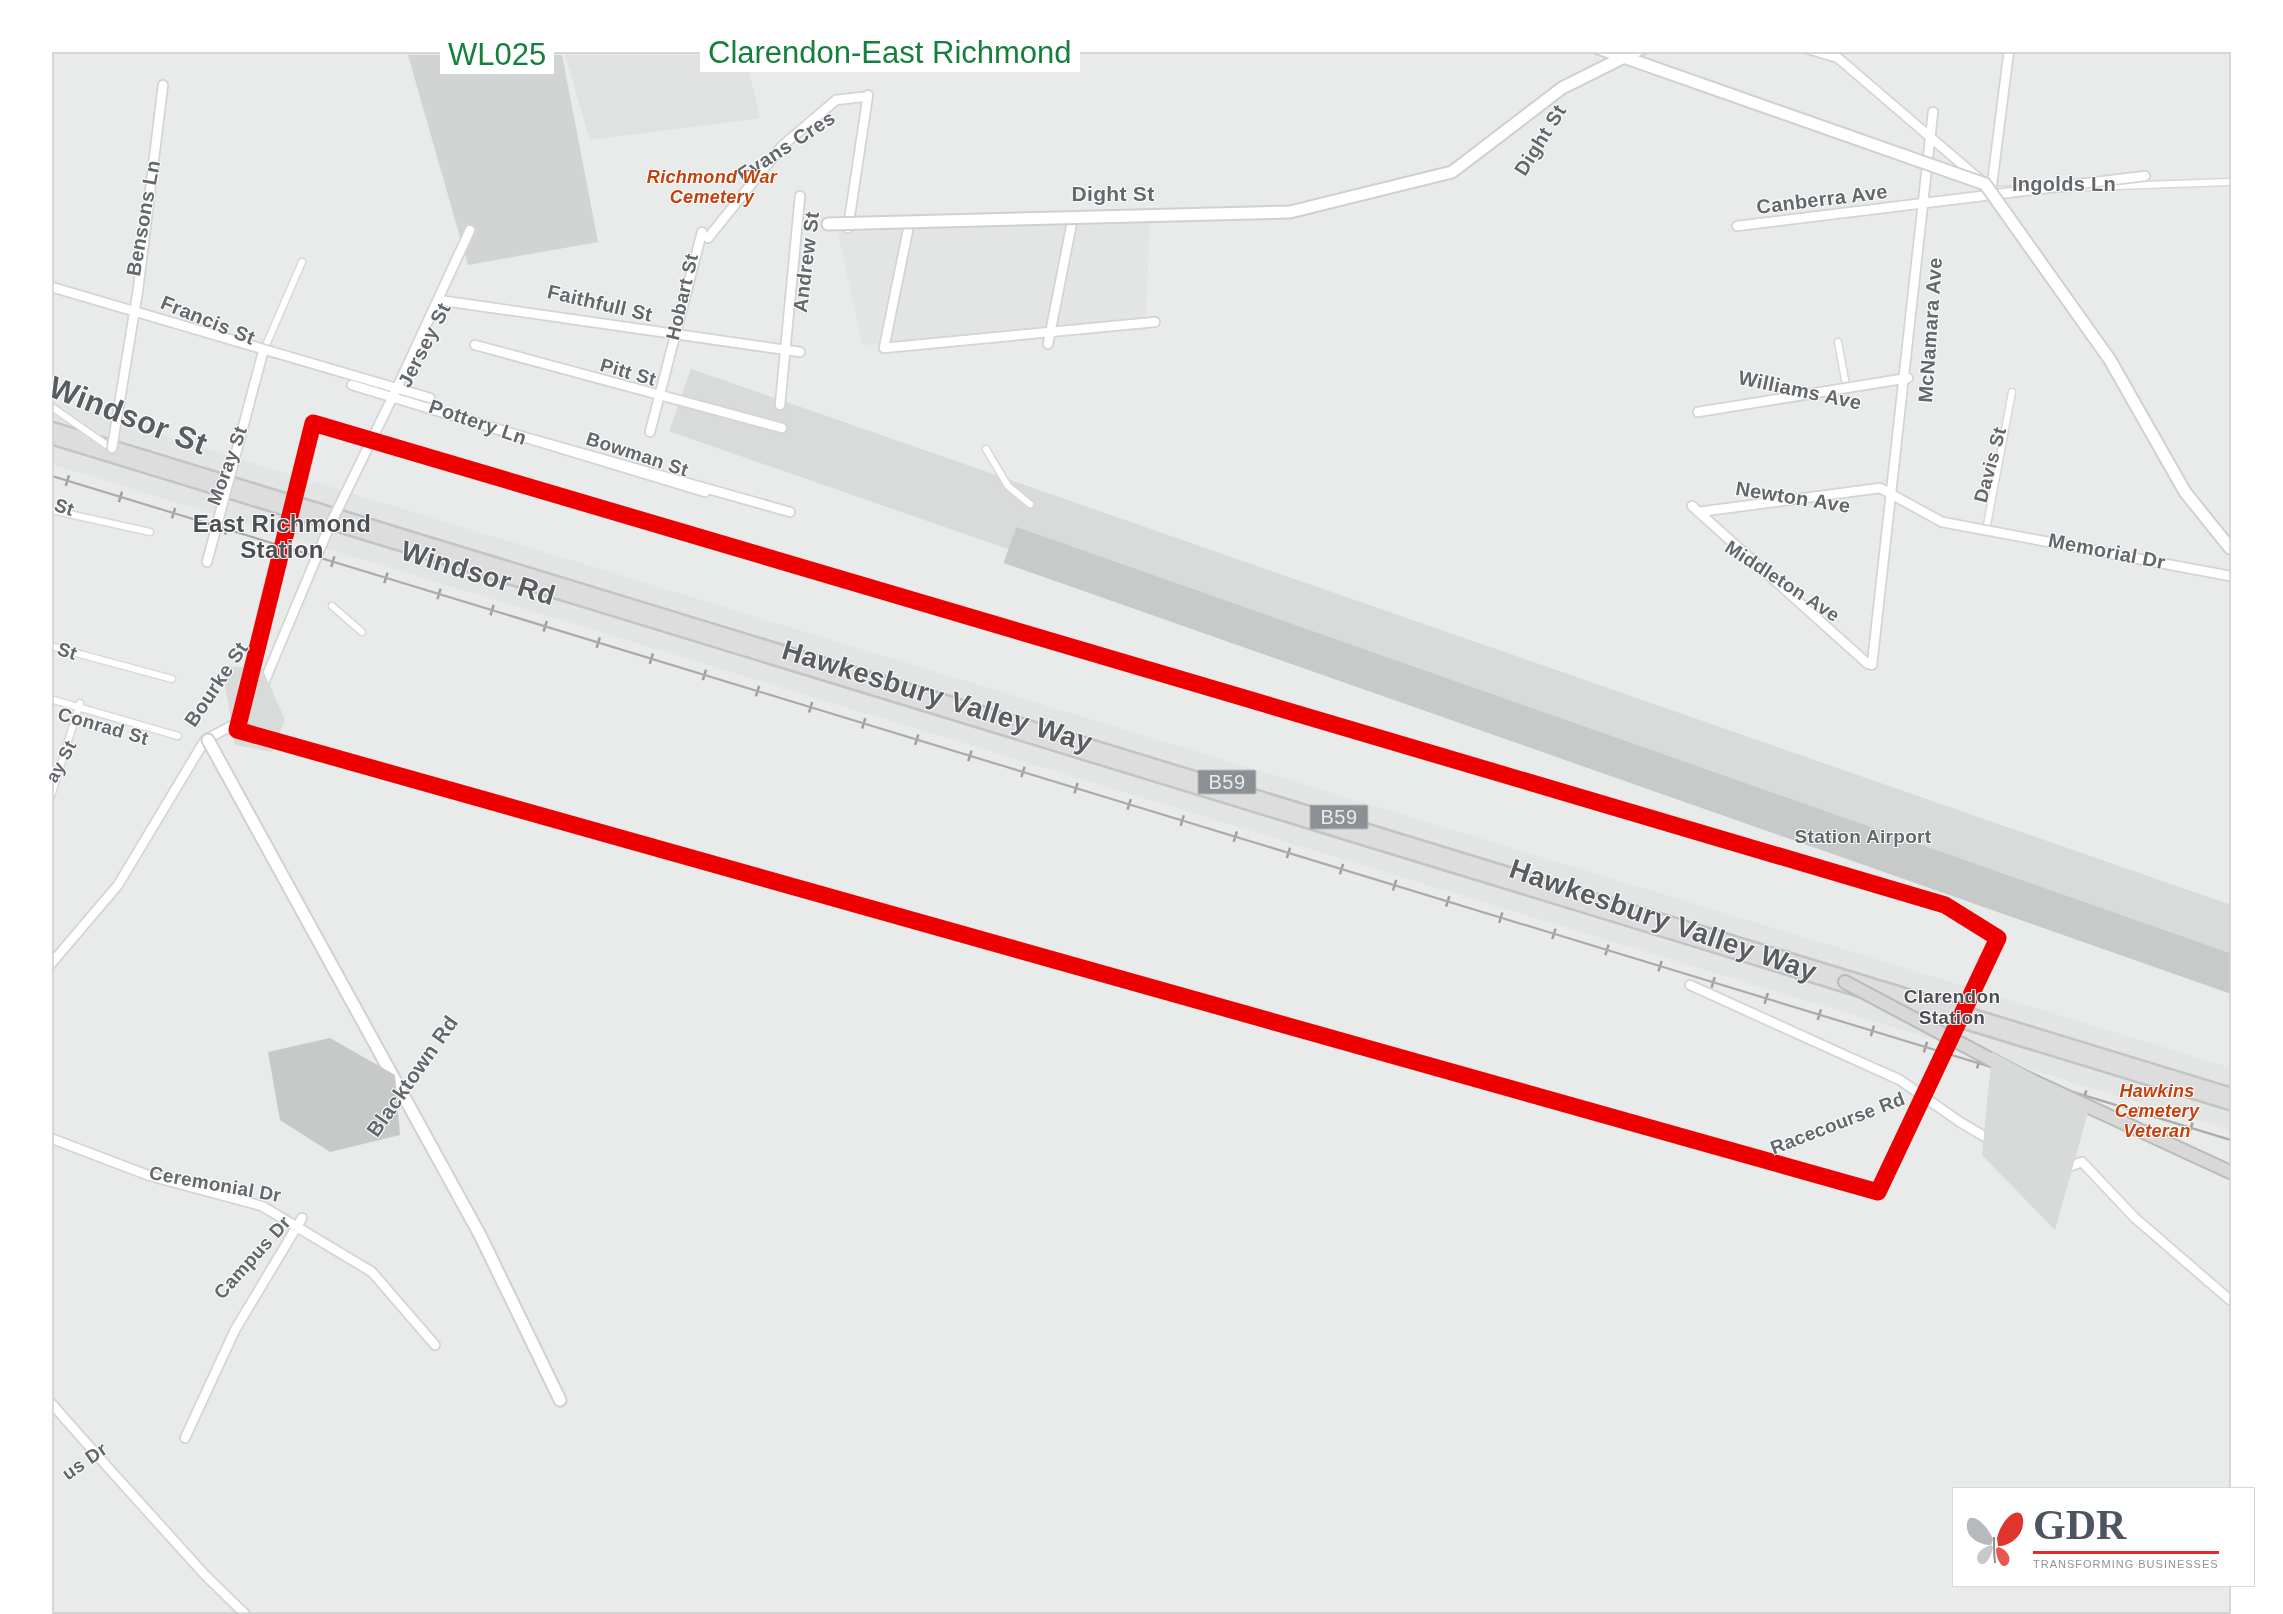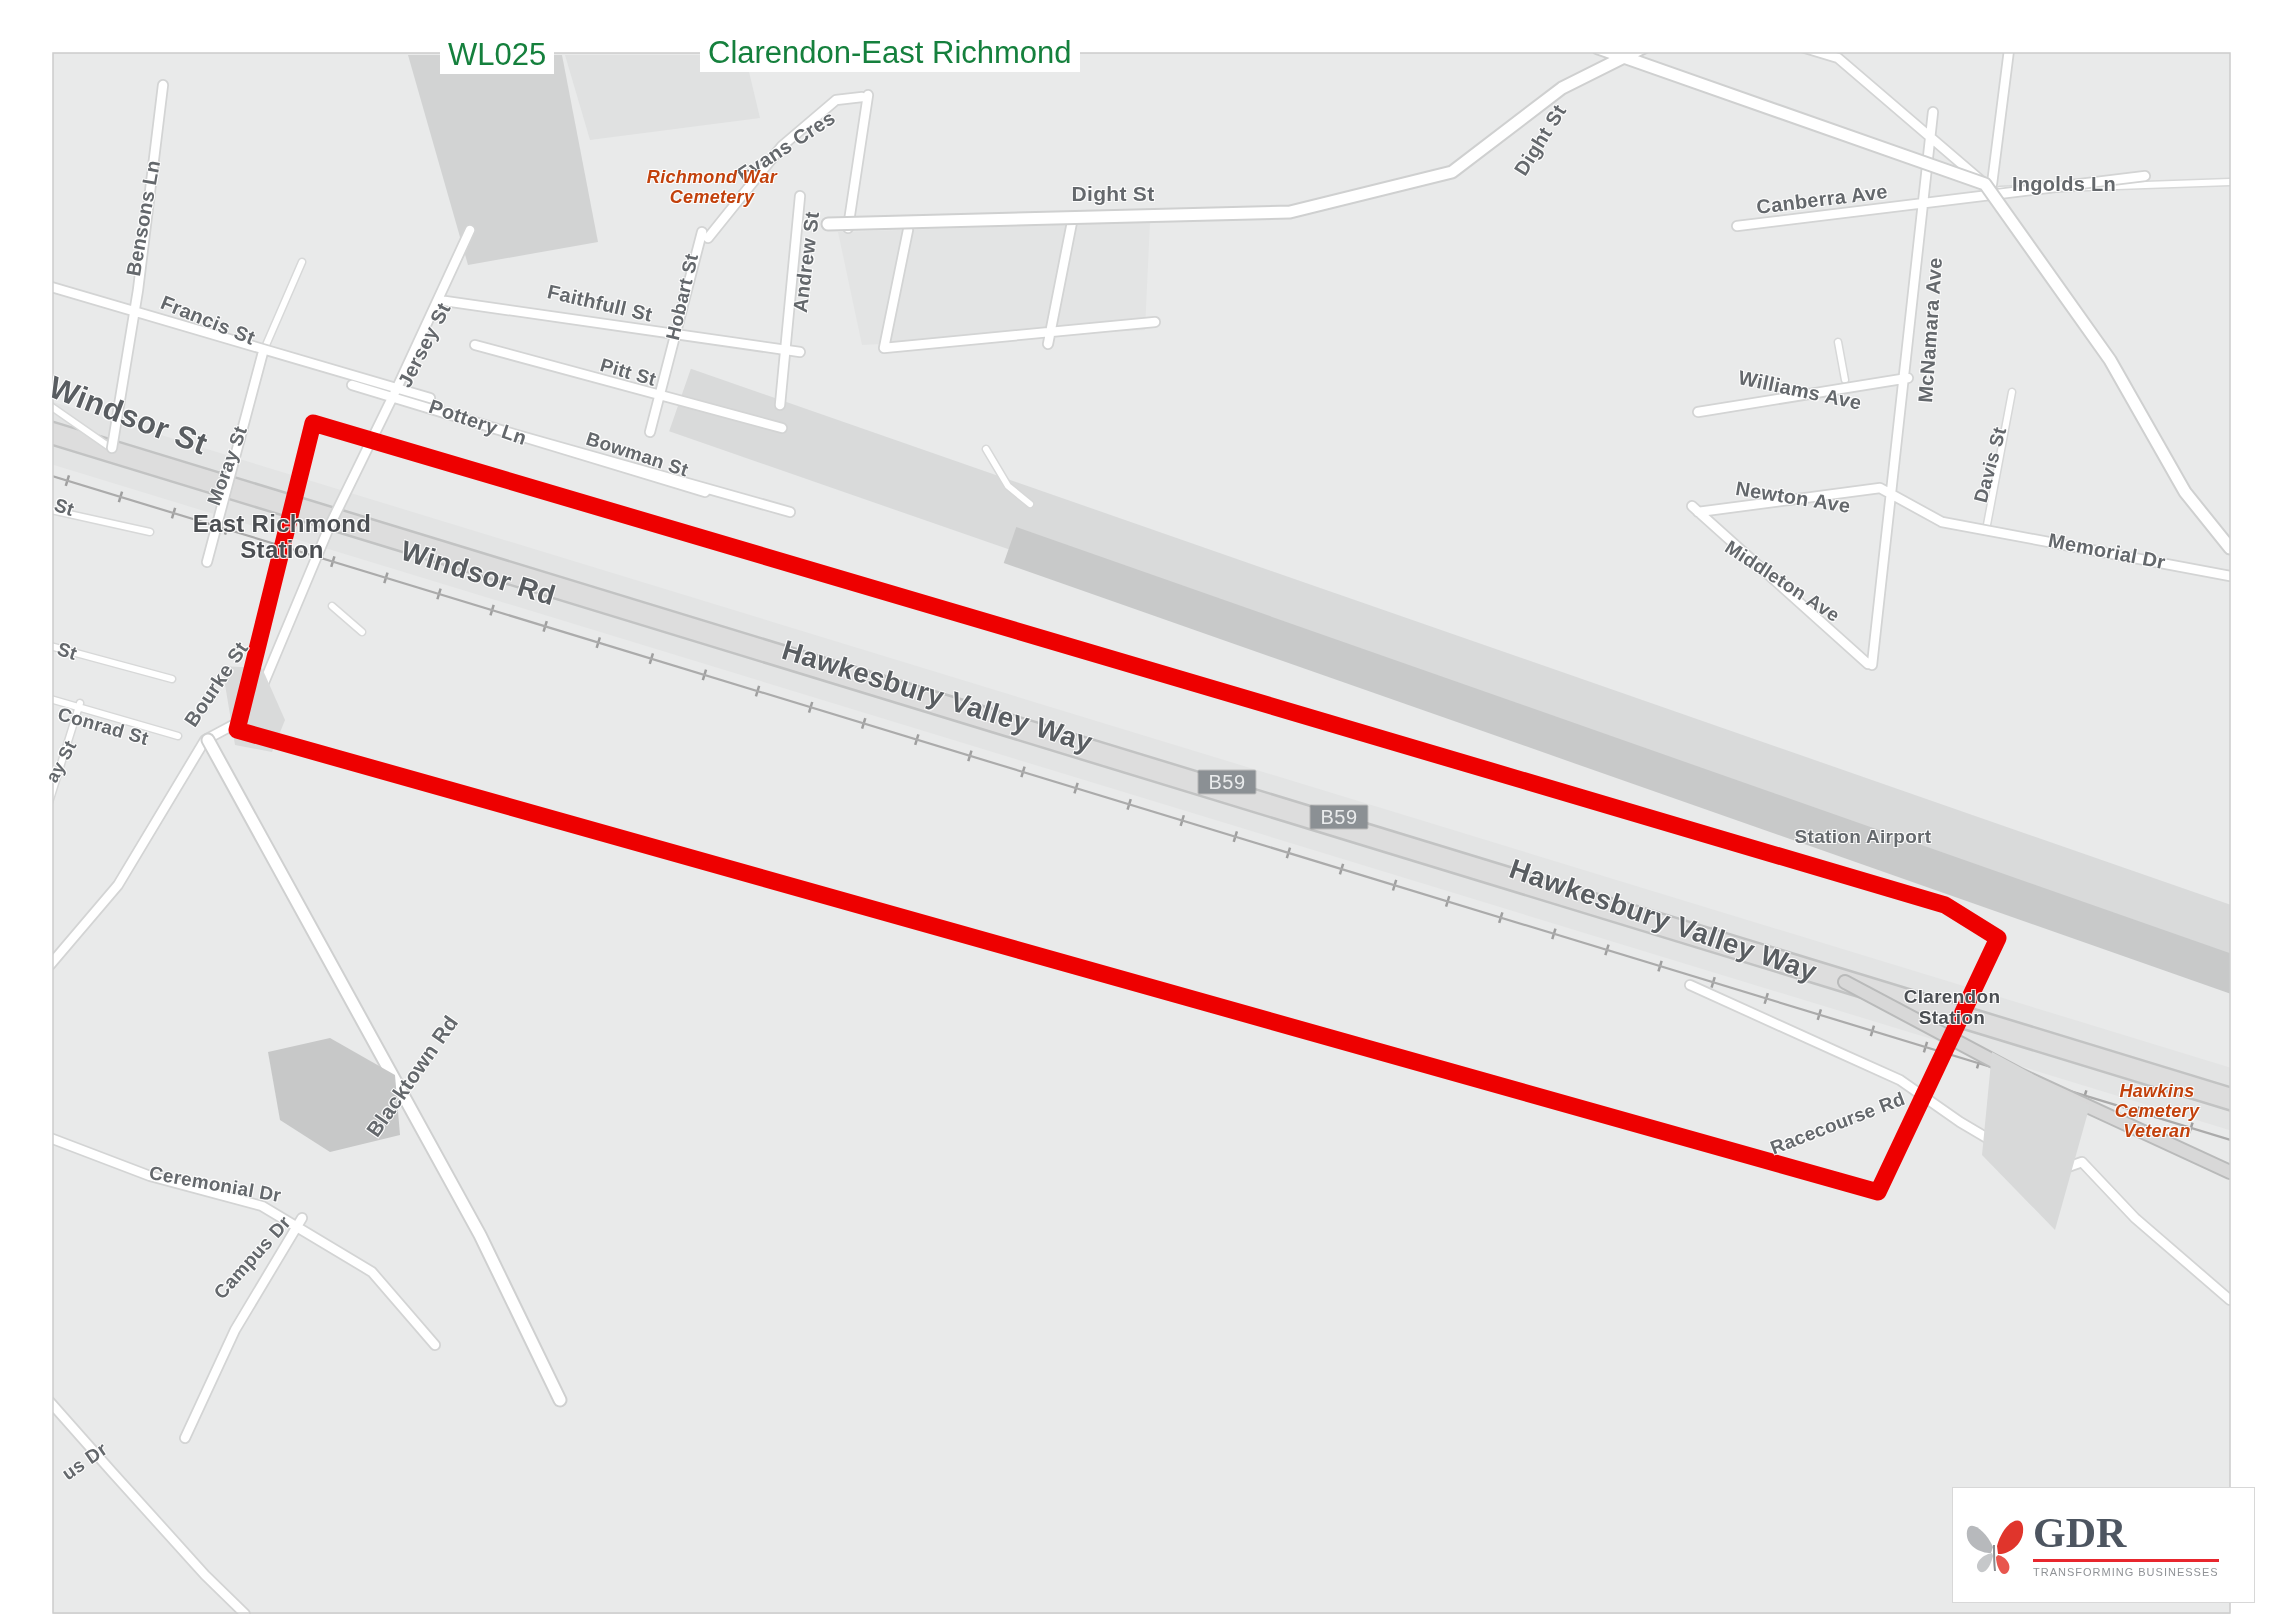--- a/index.html
+++ b/index.html
@@ -14,21 +14,21 @@
   .k-big{color:#595d61;}
   .k-dark{color:#4b4e52;}
   .k-italic{font-style:italic;color:#c2410c;}
   .badge{position:absolute;background:#8b9094;color:#e9ebec;font-weight:400;
          padding:0 10px;border-radius:1px;letter-spacing:.5px;
          box-shadow:0 0 0 1px rgba(120,120,120,.35);}
   
   .title{position:absolute;background:#ffffff;color:#15803d;font-size:31px;font-weight:400;
          padding:1px 8px;white-space:nowrap;}
   
-  .logo-box{position:absolute;left:1952px;top:1487px;width:303px;height:116px;background:#fff;
+  .logo-box{position:absolute;left:1952px;top:1487px;width:303px;height:100px;background:#fff;
             border:1px solid #d8d8d8;display:flex;align-items:center;padding:4px 10px;box-sizing:border-box;}
   .logo-text{display:flex;flex-direction:column;margin-left:6px;}
   .logo-name{font-family:"Liberation Serif",serif;font-size:42px;font-weight:600;color:#4d5560;line-height:1;}
   .logo-tagline{font-size:11px;letter-spacing:1px;color:#8f9296;border-top:3px solid #e8262d;
                 margin-top:5px;padding-top:4px;font-weight:400;white-space:nowrap;}
 </style>
 </head>
 <body>
 
 <div class="page">

